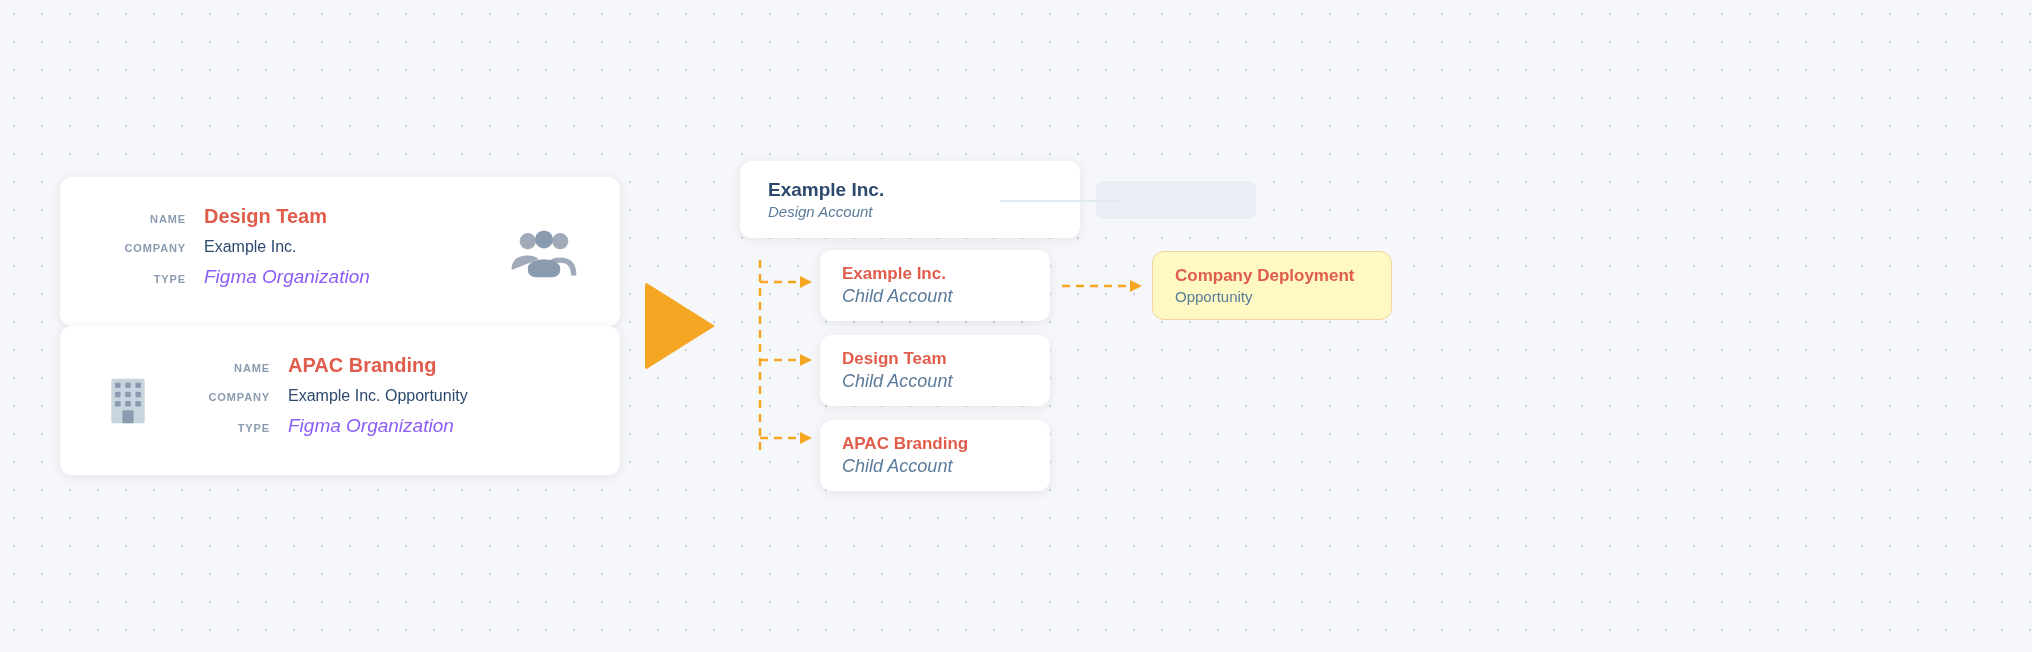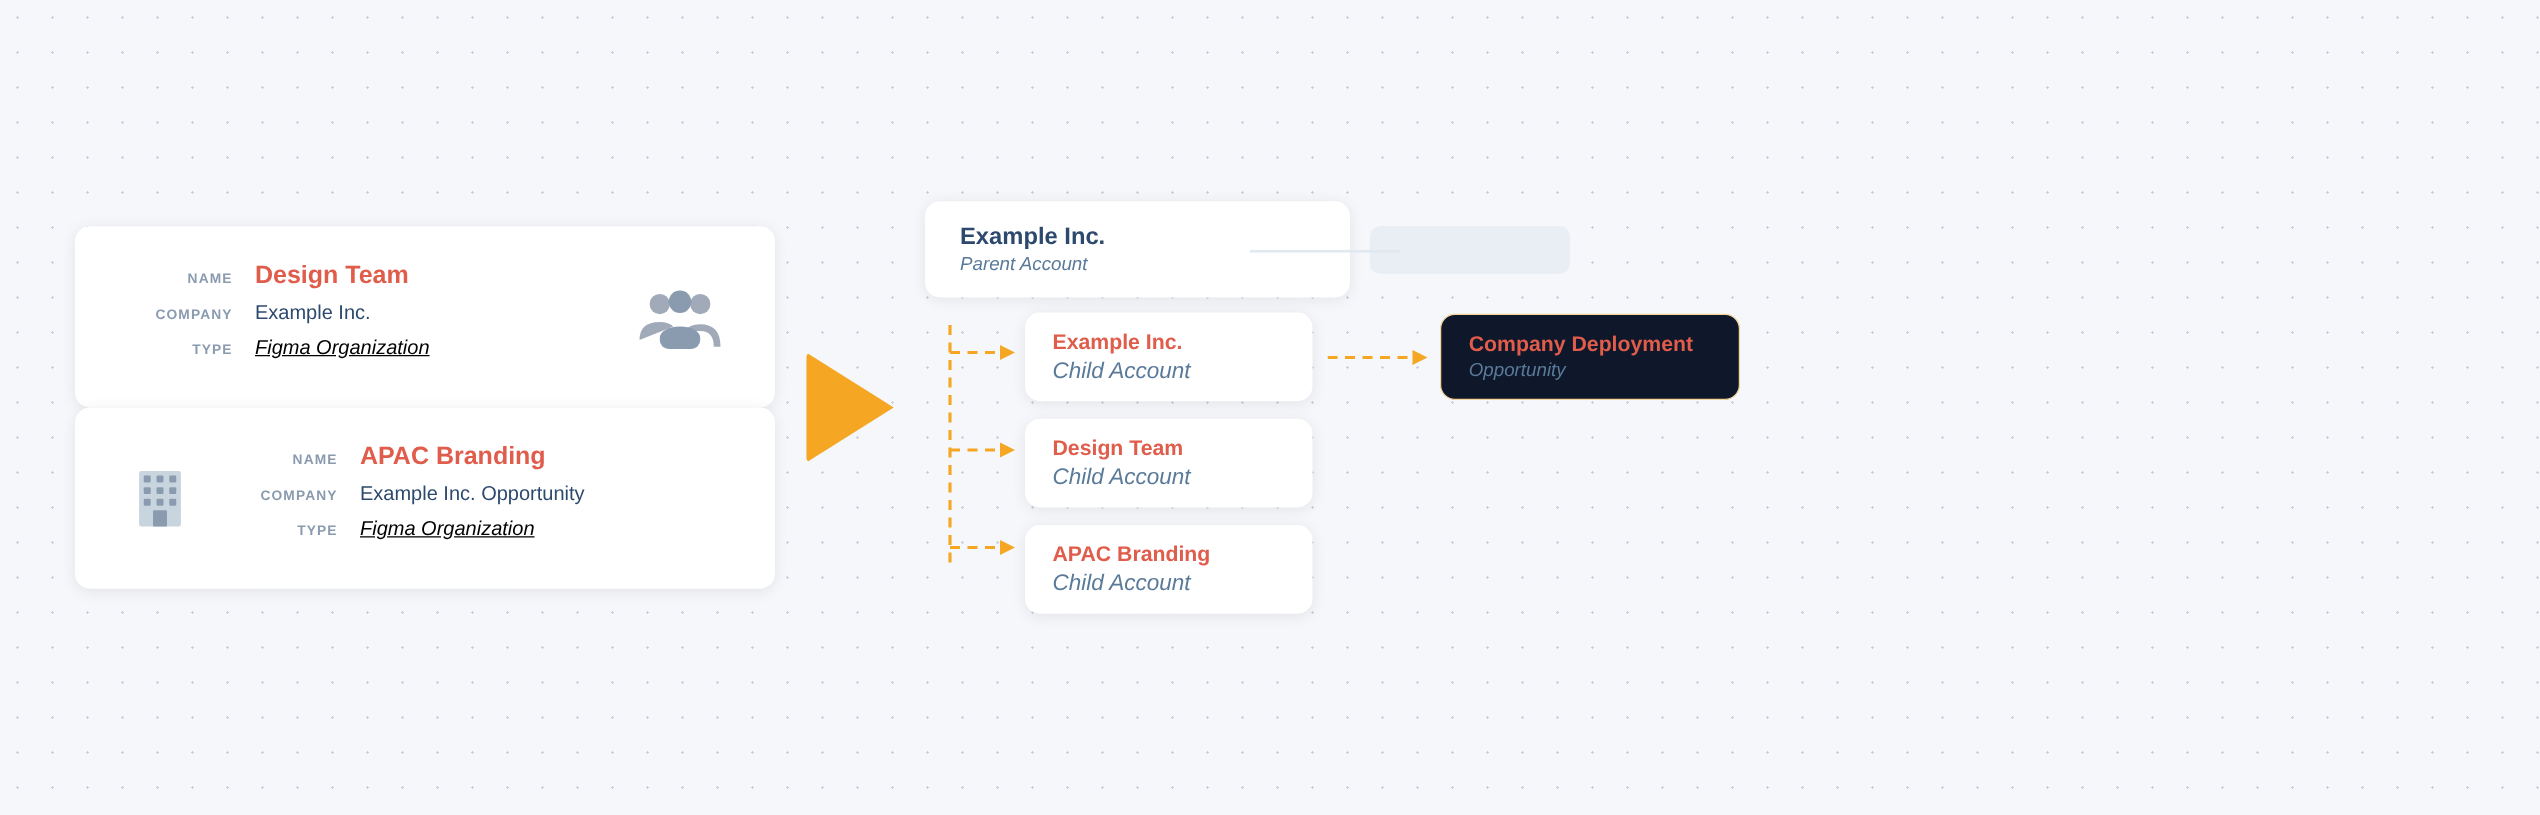--- a/index.html
+++ b/index.html
@@ -82,24 +82,23 @@
       font-weight: 700;
       color: #e05c4b;
     }
 
     .field-value {
       font-size: 16px;
       color: #2d4a6e;
     }
 
     .field-value-type {
-      font-size: 16px;
+      font-size: 19px;
       font-style: italic;
-      color: #000000;
-      text-decoration: underline;
+      color: #8b5cf6;
     }
 
     .card-icon {
       width: 80px;
       height: 80px;
       display: flex;
       align-items: center;
       justify-content: center;
       flex-shrink: 0;
     }
@@ -179,37 +178,36 @@
       margin-bottom: 2px;
     }
 
     .child-type {
       font-size: 18px;
       font-style: italic;
       color: #5a7a9a;
     }
 
     .opportunity-card {
-      background: #0f172a;
+      background: #fef9c3;
       border-radius: 12px;
       border: 1.5px solid #f5d49a;
       padding: 14px 22px;
       width: 240px;
     }
 
     .opp-name {
       font-size: 17px;
       font-weight: 700;
       color: #e05c4b;
       margin-bottom: 2px;
     }
 
     .opp-type {
       font-size: 15px;
-      font-style: italic;
       color: #5a7a9a;
     }
 
     
     .people-icon svg {
       width: 72px;
       height: 60px;
     }
 
     
@@ -297,21 +295,21 @@
 
   <div class="center-arrow">
     <div class="big-arrow"></div>
   </div>
 
   <div class="right-side" style="width:780px; position:relative;">
 
     <div style="display:flex; align-items:center; gap:0; margin-bottom:12px;">
       <div class="parent-card" style="margin-bottom:0;">
         <div class="account-name">Example Inc.</div>
-        <div class="account-type">Parent Account</div>
+        <div class="account-type">Design Account</div>
       </div>
       <div style="margin-left:16px; background:#e8eef4; border-radius:8px; width:160px; height:38px;"></div>
     </div>
 
     <div style="display:flex; align-items:flex-start; gap:0;">
 
       <svg width="80" height="220" style="overflow:visible; flex-shrink:0; margin-top:0;">
 
         <line x1="20" y1="10" x2="20" y2="200" stroke="#f5a623" stroke-width="2.5" stroke-dasharray="8,6"></line>
 

